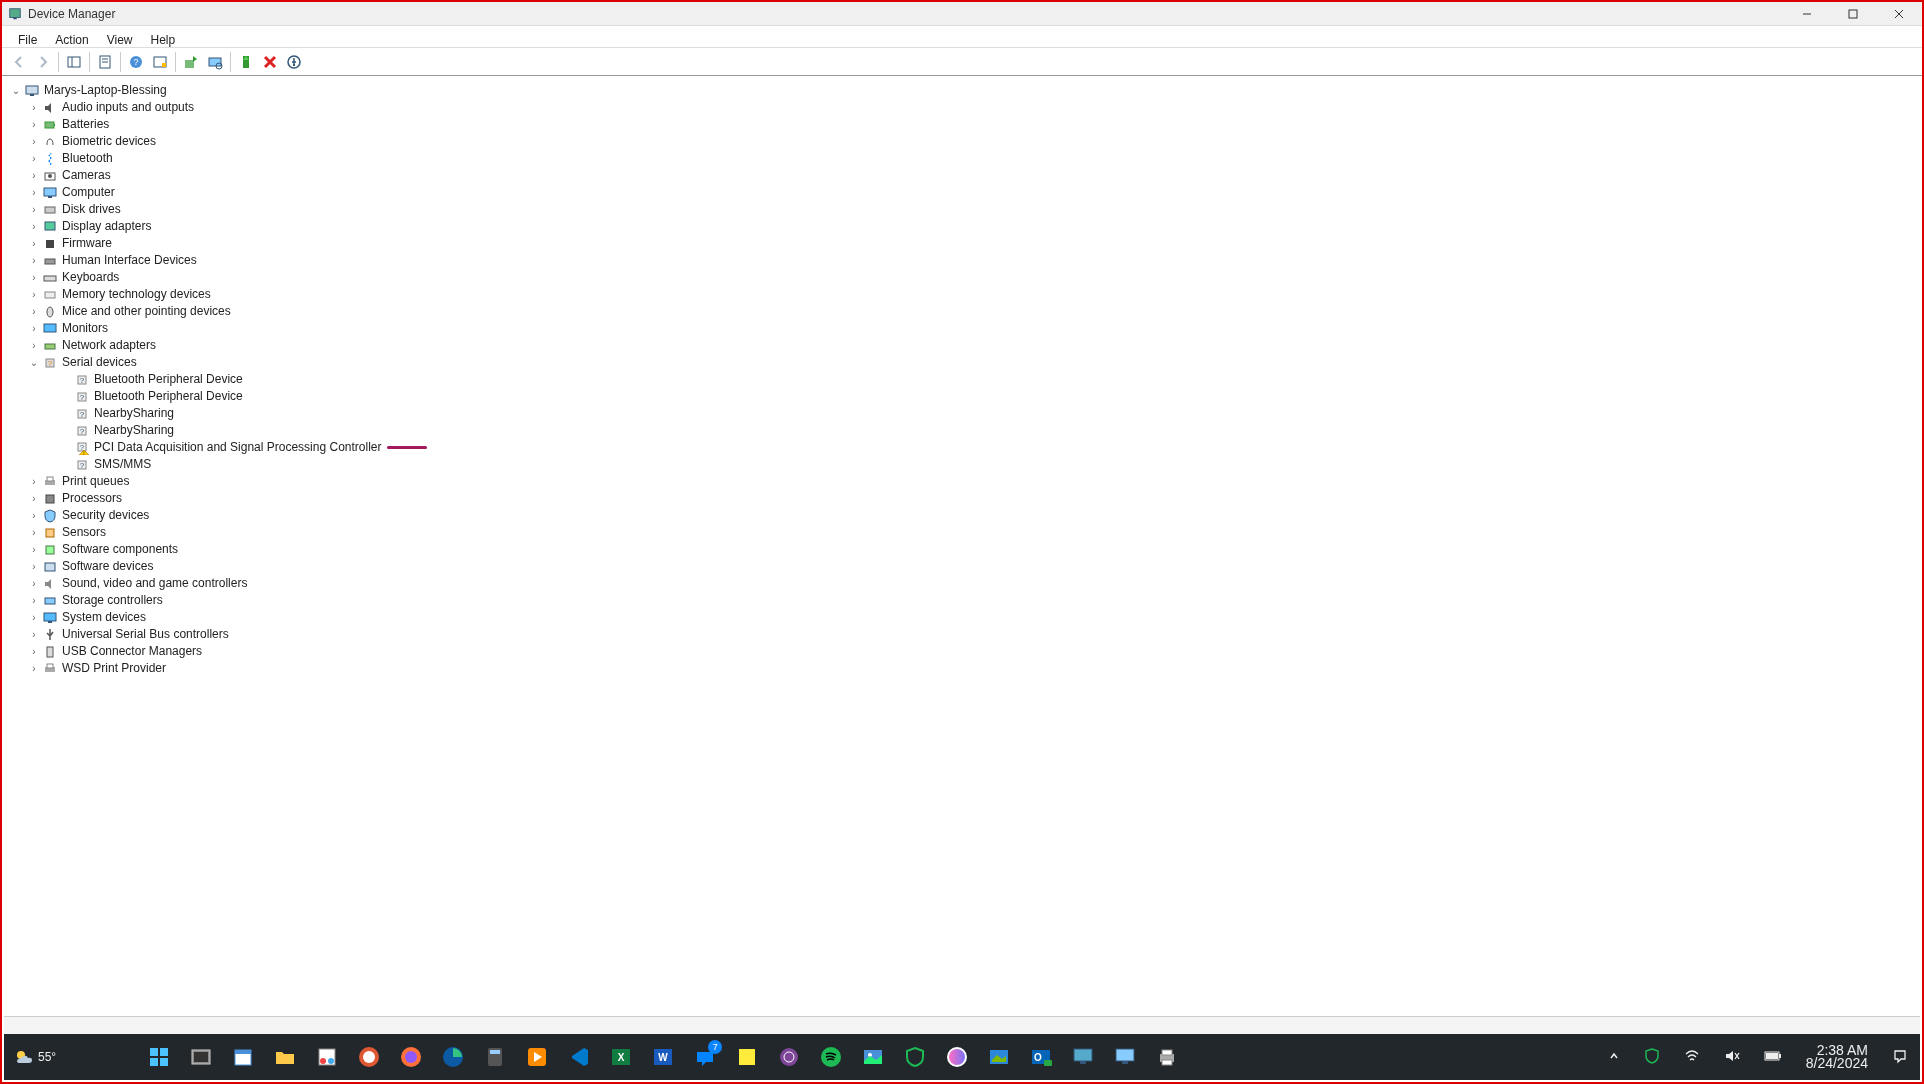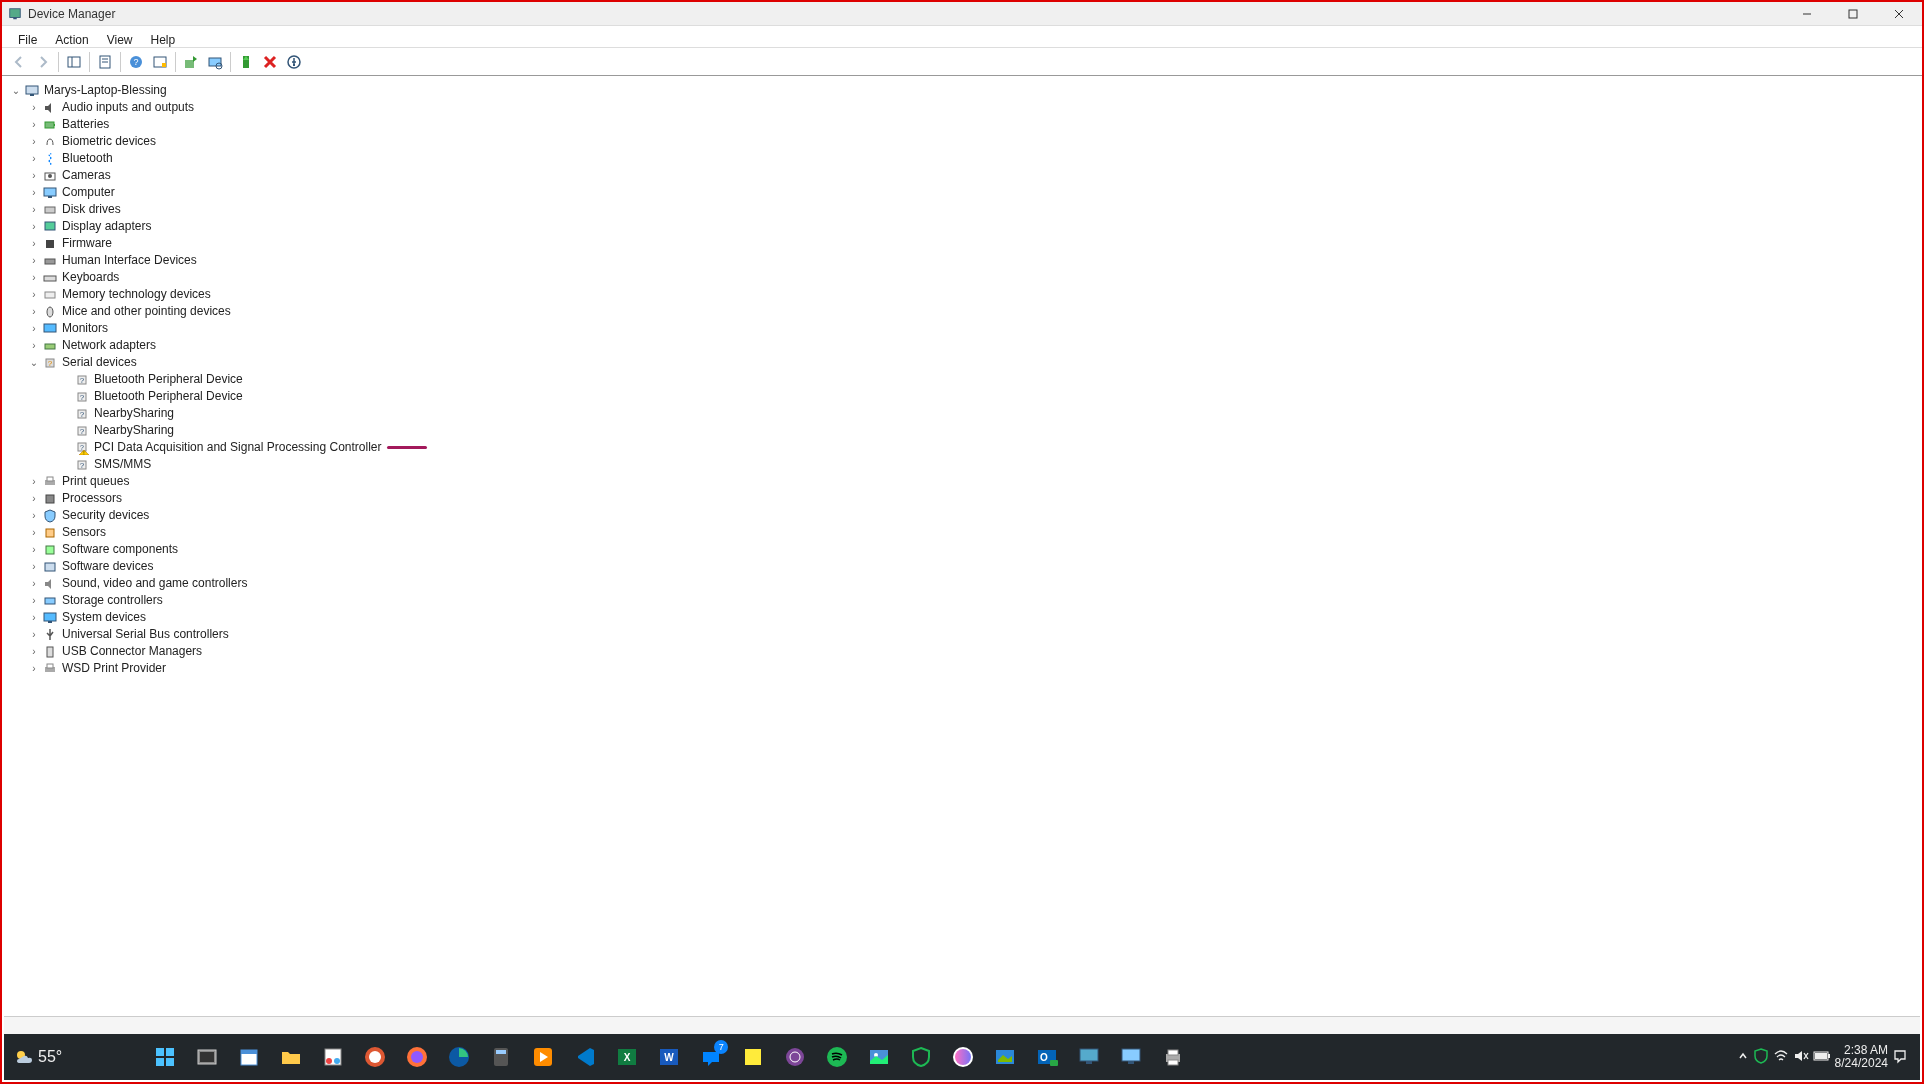--- a/index.html
+++ b/index.html
@@ -100,21 +100,21 @@
     left:2px; right:2px; bottom:2px;
     height:46px;
     background:#22272b;
     display:flex;
     align-items:center;
     color:#eee;
   }
   .weather {
     display:flex; align-items:center; gap:4px;
     padding:0 10px;
-    font-size:16px;
+    font-size:12px;
   }
   .task-icons {
     display:flex; align-items:center;
     gap:16px;
     margin-left:80px;
   }
   .ticon {
     width:26px; height:26px; border-radius:4px;
     display:flex; align-items:center; justify-content:center;
     position:relative;
@@ -123,23 +123,23 @@
   .badge {
     position:absolute; top:-4px; right:-4px;
     background:#0a84ff; color:#fff;
     font-size:9px; border-radius:50%;
     width:14px; height:14px; display:flex;
     align-items:center; justify-content:center;
   }
   .tray {
     margin-left:auto;
     display:flex; align-items:center;
-    gap:4px;
+    gap:24px;
     padding-right:12px;
-    font-size:12px;
+    font-size:14px;
   }
   .clock { text-align:right; line-height:13px; }
 </style>
 </head>
 <body>
 
 <div class="titlebar">
   <span class="app-icon">
     <svg viewBox="0 0 16 16">
         <rect x="2" y="2" width="12" height="10" fill="#5a8" stroke="#357"></rect>

